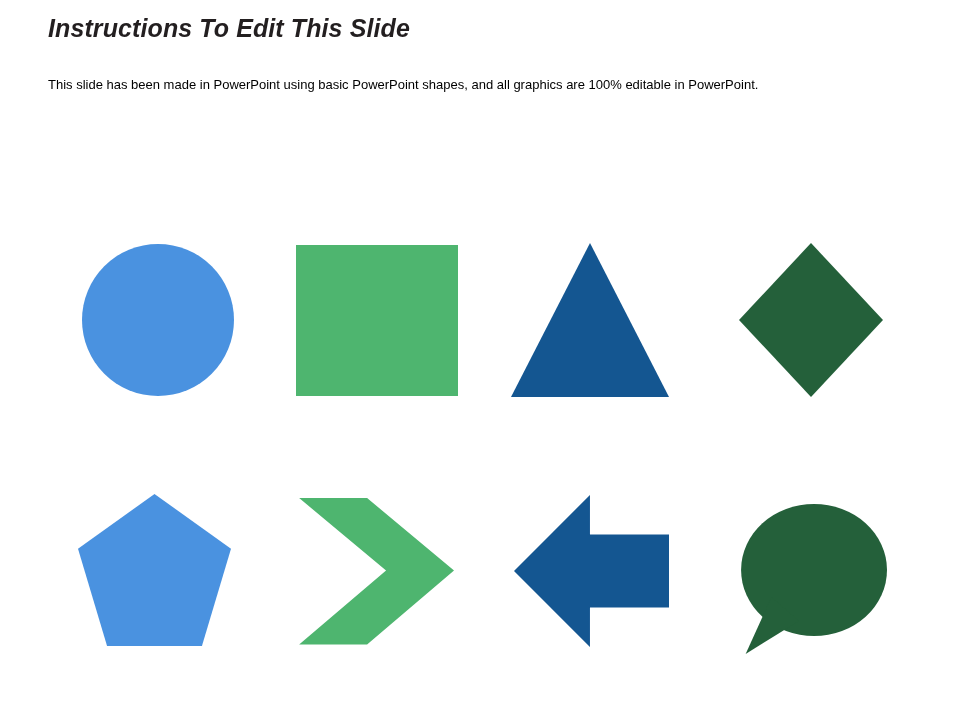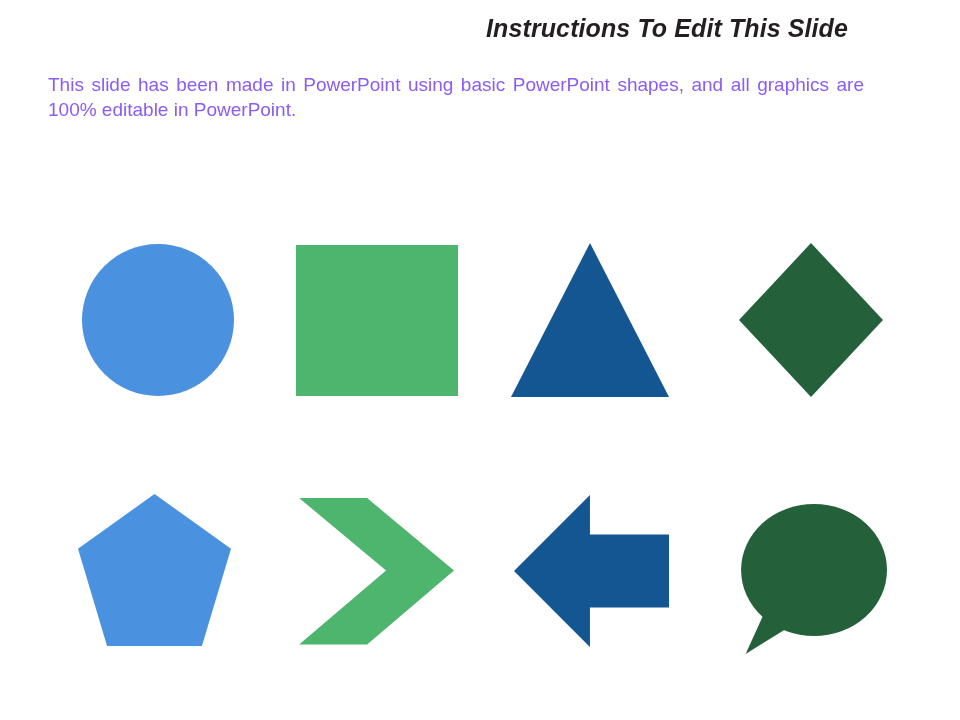--- a/index.html
+++ b/index.html
@@ -25,29 +25,28 @@
     left: 48px;
     top: 12px;
     width: 800px;
     font-size: 25px;
     font-weight: bold;
     font-style: italic;
     color: #231f20;
     letter-spacing: 0.1px;
     line-height: 1.3;
     white-space: nowrap;
-    text-align: right;
   }
   #body-copy {
     position: absolute;
     left: 48px;
     top: 72px;
     width: 816px;
-    font-size: 19px;
-    color: #8b5cf6;
+    font-size: 13px;
+    color: #000000;
     line-height: 25px;
   }
   #body-copy p {
     margin: 0;
   }
   #body-copy p.justify {
     text-align: justify;
     text-align-last: left;
   }
 

